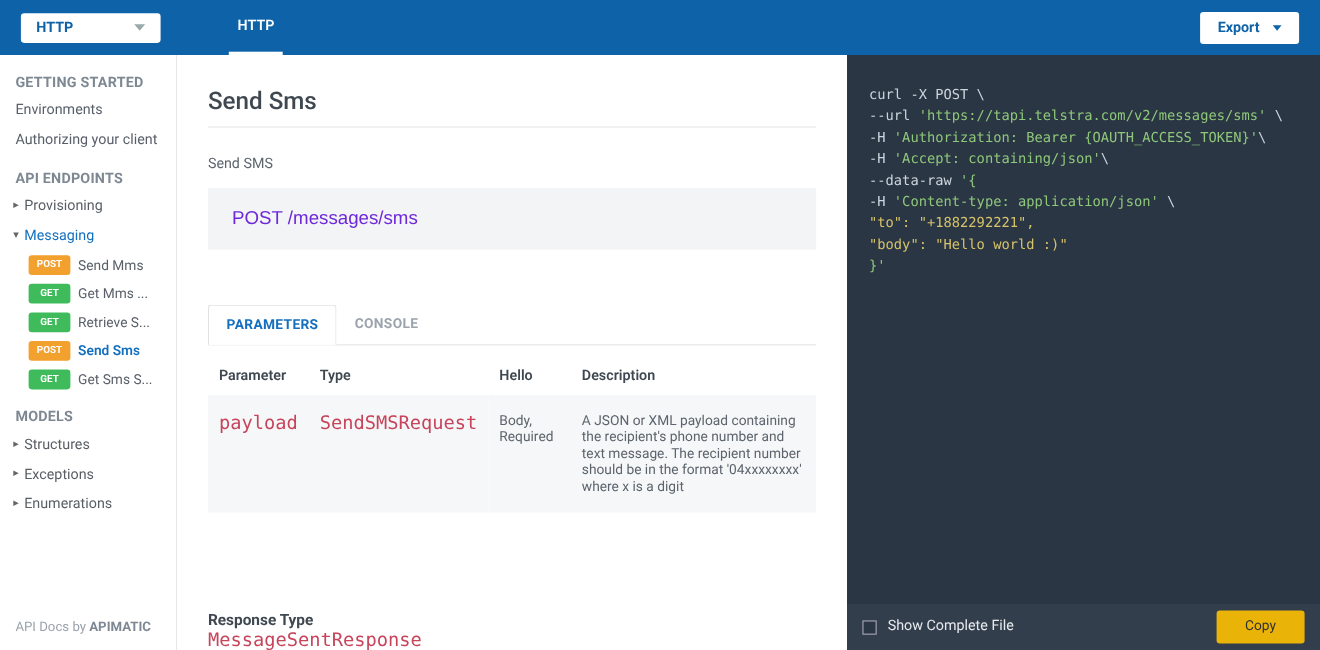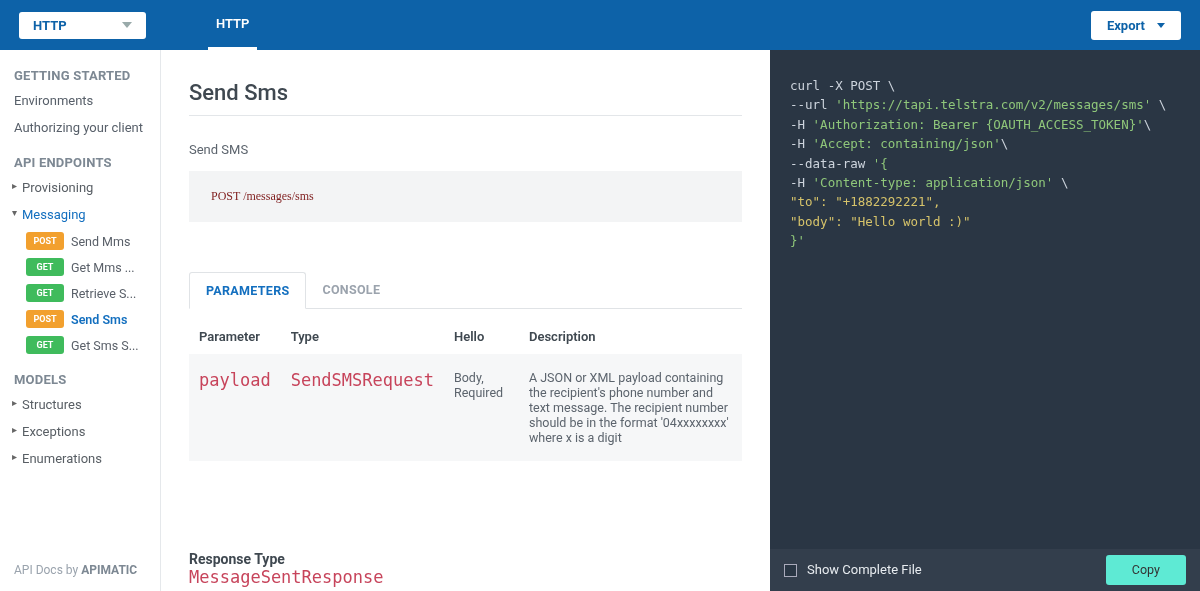--- a/index.html
+++ b/index.html
@@ -24,38 +24,38 @@
 .badge.post { background: #f2a02e; }
 .badge.get { background: #3fbb5c; }
 .meth-label { color: #5a6069; font-size: 12.5px; white-space: nowrap; overflow: hidden; text-overflow: ellipsis; max-width: 78px; }
 .meth-label.active { color: #136fbf; font-weight: 600; }
 .footer-side { position: absolute; bottom: 14px; left: 14px; font-size: 12px; color: #9aa3ad; text-align: center; }
 .footer-side b { color: #7d8893; font-weight: 700; }
 .gap { height: 10px; }
 .main { flex: 1; background: #fff; padding: 30px 28px 0 28px; overflow: auto; border-left: 1px solid #e5e8eb; }
 .h1 { font-size: 22px; color: #3f4850; font-weight: 500; padding-bottom: 10px; border-bottom: 1px solid #e3e6e9; }
 .subtitle { color: #5c646d; font-size: 13px; margin: 26px 0 14px 0; }
-.codeblock { background: #f3f4f5; padding: 18px 22px; font-family: Liberation Serif, serif; font-size: 12px; color: #7f1d1d; }
+.codeblock { background: #f3f4f5; padding: 18px 22px; font-family: Liberation Sans, sans-serif; font-size: 17px; color: #6d28d9; }
 .tabs-row { margin-top: 50px; display: flex; border-bottom: 1px solid #e0e3e6; }
 .ptab { padding: 10px 16px 10px 16px; font-weight: 700; font-size: 12.5px; color: #9ba3ad; cursor: pointer; letter-spacing: .3px; }
 .ptab.active { color: #136fbf; border: 1px solid #e0e3e6; border-bottom: 1px solid #fff; border-radius: 3px 3px 0 0; margin-bottom: -1px; background: #fff; }
 .ptable { width: 100%; border-collapse: collapse; margin-top: 12px; }
 .ptable th { text-align: left; color: #3f4850; font-size: 13px; font-weight: 600; padding: 8px 10px 10px 10px; }
 .ptable td { background: #f6f7f8; padding: 16px 10px; font-size: 12.5px; color: #5c646d; vertical-align: top; }
 .mono-red { font-family: "Consolas","Menlo",monospace; color: #c7445b; font-size: 17px; }
 .resp-h { font-weight: 700; color: #3f4850; font-size: 14px; margin-top: 90px; }
 .resp-t { margin-top: 0; }
 .codepanel { width: 430px; background: #2a3644; color: #d8dee6; font-family: "Consolas","Menlo",monospace; font-size: 12.5px; padding: 26px 20px 0 20px; line-height: 1.55; position: relative; }
 .tok-plain { color: #cdd4dd; }
 .tok-grn { color: #8fc77a; }
 .tok-yellow { color: #d6c36a; }
 .code-bottom { position: absolute; bottom: 0; left: 0; right: 0; height: 42px; background: #333e4c; display: flex; align-items: center; padding: 0 14px; gap: 10px; }
 .chk { width: 13px; height: 13px; border: 1px solid #aab; background: #2a3644; }
 .chk-label { color: #e7ebef; font-size: 13px; font-family: -apple-system,"Segoe UI",Roboto,Arial,sans-serif; flex: 1; }
-.copy-btn { background: #5eead4; border-radius: 3px; font-family: -apple-system,"Segoe UI",Roboto,Arial,sans-serif; font-size: 12.5px; color: #333; padding: 5px 26px; cursor: pointer; }
+.copy-btn { background: #eab308; border-radius: 3px; font-family: -apple-system,"Segoe UI",Roboto,Arial,sans-serif; font-size: 12.5px; color: #333; padding: 5px 26px; cursor: pointer; }
 </style>
 </head>
 <body>
 
 <div class="top-bar">
   <div class="http-select">
     <span>HTTP</span>
     <span class="chev-down"></span>
   </div>
   <div class="tab-http">

